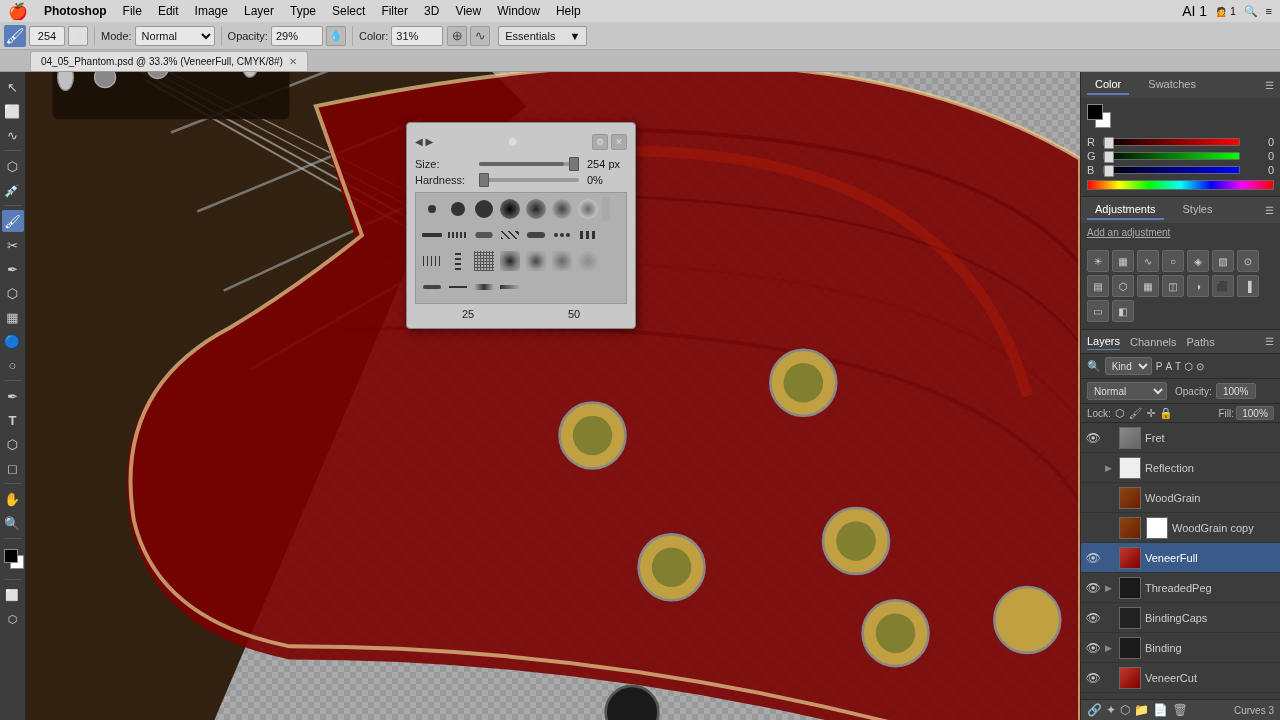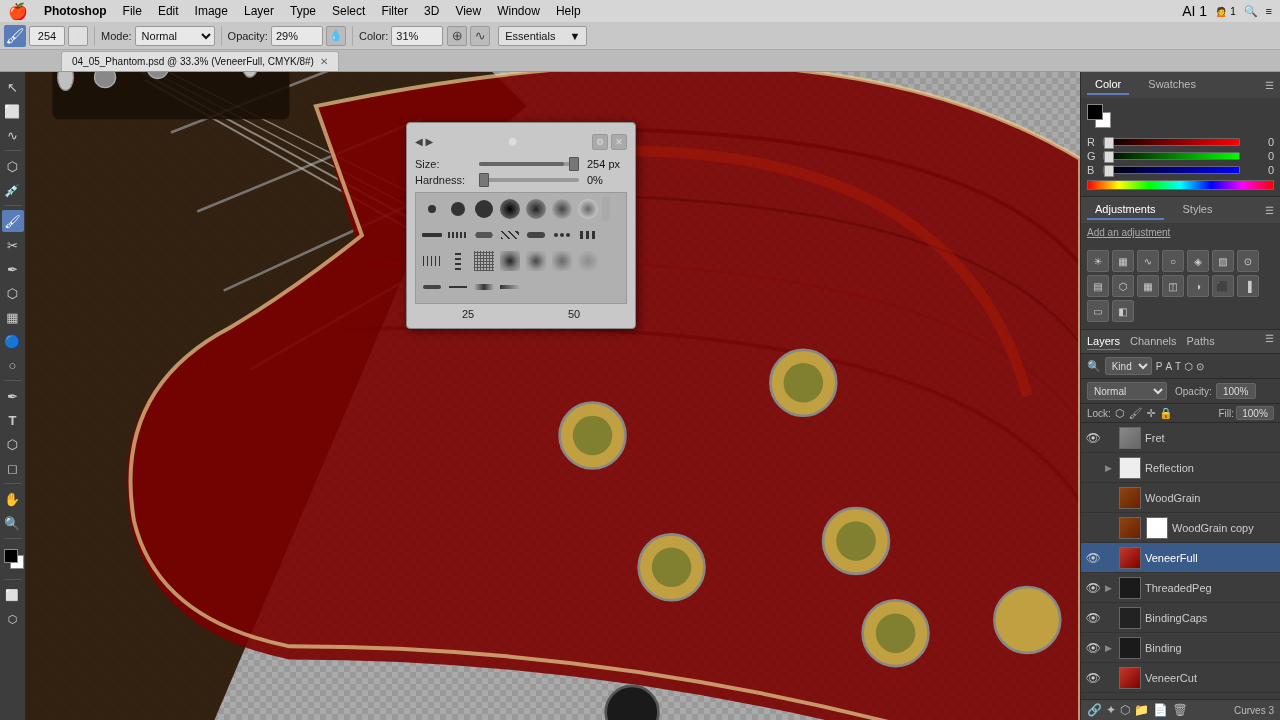--- a/index.html
+++ b/index.html
@@ -17,21 +17,21 @@
     .opt-group { display: flex; align-items: center; gap: 3px; }
     .opt-label { color: #222; font-size: 11px; }
     .opt-select { height: 20px; font-size: 11px; background: #e8e8e8; border: 1px solid #999; border-radius: 2px; padding: 0 2px; color: #111; }
     .opt-input { height: 20px; width: 52px; font-size: 11px; background: #e8e8e8; border: 1px solid #999; border-radius: 2px; padding: 0 4px; color: #111; }
     .opt-icon { width: 20px; height: 20px; display: flex; align-items: center; justify-content: center; background: #bbb; border: 1px solid #999; border-radius: 2px; font-size: 13px; color: #444; cursor: pointer; }
     .opt-divider { width: 1px; height: 20px; background: #aaa; margin: 0 2px; }
     .essentials-btn { height: 20px; background: #e0e0e0; border: 1px solid #999; border-radius: 2px; padding: 0 6px; font-size: 11px; color: #111; cursor: pointer; display: flex; align-items: center; gap: 14px; }
 
     
     #tabbar { height: 22px; background: #bbbbbb; display: flex; align-items: flex-end; padding-left: 30px; border-bottom: 1px solid #999; }
-    .tab { height: 20px; background: #e0e0e0; border: 1px solid #aaa; border-bottom: none; border-radius: 3px 3px 0 0; padding: 0 10px; display: flex; align-items: center; font-size: 11px; color: #111; cursor: pointer; margin-left: 31px; }
+    .tab { height: 20px; background: #e0e0e0; border: 1px solid #aaa; border-bottom: none; border-radius: 3px 3px 0 0; padding: 0 10px; display: flex; align-items: center; font-size: 11px; color: #111; cursor: pointer; }
     .tab .close-x { margin-left: 6px; font-size: 10px; color: #666; }
 
     
     #main { display: flex; width: 100%; height: calc(720px - 22px - 28px - 22px); }
 
     
     #left-toolbar { width: 26px; background: #3d3d3d; display: flex; flex-direction: column; align-items: center; padding: 4px 0; gap: 2px; border-right: 1px solid #2a2a2a; }
     .tool-btn { width: 22px; height: 22px; display: flex; align-items: center; justify-content: center; border-radius: 2px; cursor: pointer; font-size: 13px; color: #ccc; }
     .tool-btn:hover, .tool-btn.active { background: #5a7dba; color: #fff; }
     .tool-divider { width: 18px; height: 1px; background: #555; margin: 2px 0; }
@@ -69,21 +69,21 @@
     .channel-value { width: 30px; font-size: 11px; color: #ccc; text-align: right; }
     .color-spectrum { height: 10px; background: linear-gradient(to right, #f00, #ff0, #0f0, #0ff, #00f, #f0f, #f00); margin-top: 4px; border: 1px solid #666; }
 
     
     #adj-panel { padding: 4px 6px; }
     .adj-row { display: flex; gap: 3px; flex-wrap: wrap; margin-bottom: 3px; }
     .adj-icon-btn { width: 22px; height: 22px; background: #555; border-radius: 2px; display: flex; align-items: center; justify-content: center; font-size: 10px; cursor: pointer; color: #ccc; border: 1px solid #666; }
 
     
     #layers-panel { flex: 1; display: flex; flex-direction: column; overflow: hidden; }
-    .layers-header { padding: 3px 6px; background: #444; display: flex; gap: 10px; border-bottom: 1px solid #2a2a2a; }
+    .layers-header { padding: 3px 6px; background: #444; display: flex; gap: 10px; align-items: center; border-bottom: 1px solid #2a2a2a; }
     .layers-tab { font-size: 11px; color: #bbb; cursor: pointer; padding: 2px 0; }
     .layers-tab.active { color: #fff; border-bottom: 1px solid #5e7cba; }
     .layers-options { padding: 3px 6px; background: #3c3c3c; display: flex; gap: 4px; align-items: center; border-bottom: 1px solid #2a2a2a; }
     .layers-select { height: 18px; font-size: 10px; background: #555; border: 1px solid #666; color: #ddd; border-radius: 2px; padding: 0 2px; }
     .layers-blend-row { padding: 3px 6px; display: flex; align-items: center; gap: 4px; border-bottom: 1px solid #2a2a2a; }
     .layers-lock-row { padding: 2px 6px; display: flex; align-items: center; gap: 4px; border-bottom: 1px solid #2a2a2a; font-size: 10px; color: #bbb; }
     .lock-icon { font-size: 11px; }
     .fill-row { margin-left: auto; display: flex; align-items: center; gap: 2px; }
 
     .layers-list { flex: 1; overflow-y: auto; background: #3c3c3c; }

